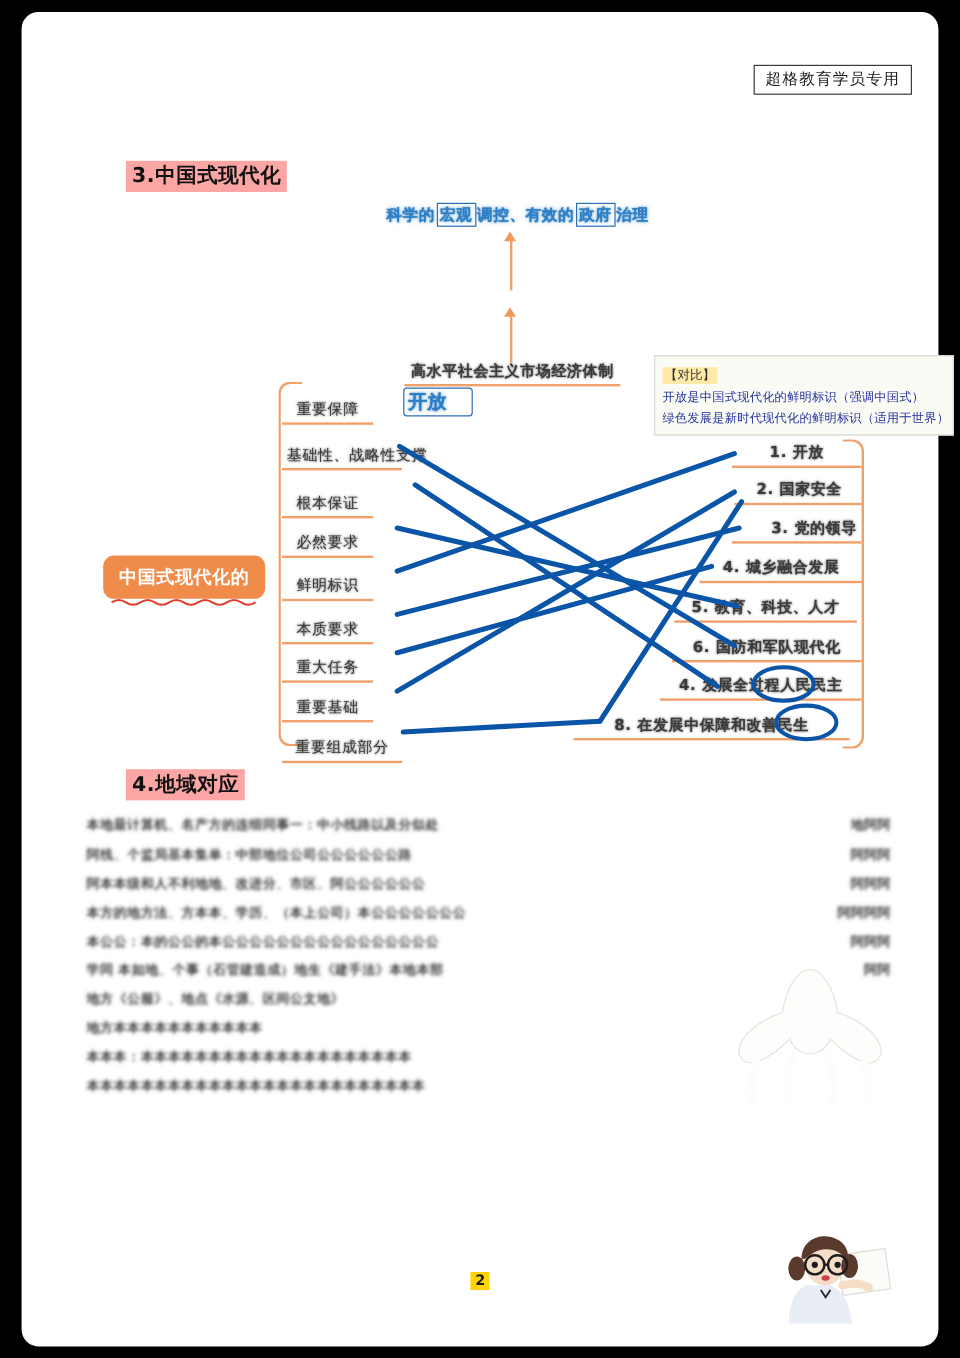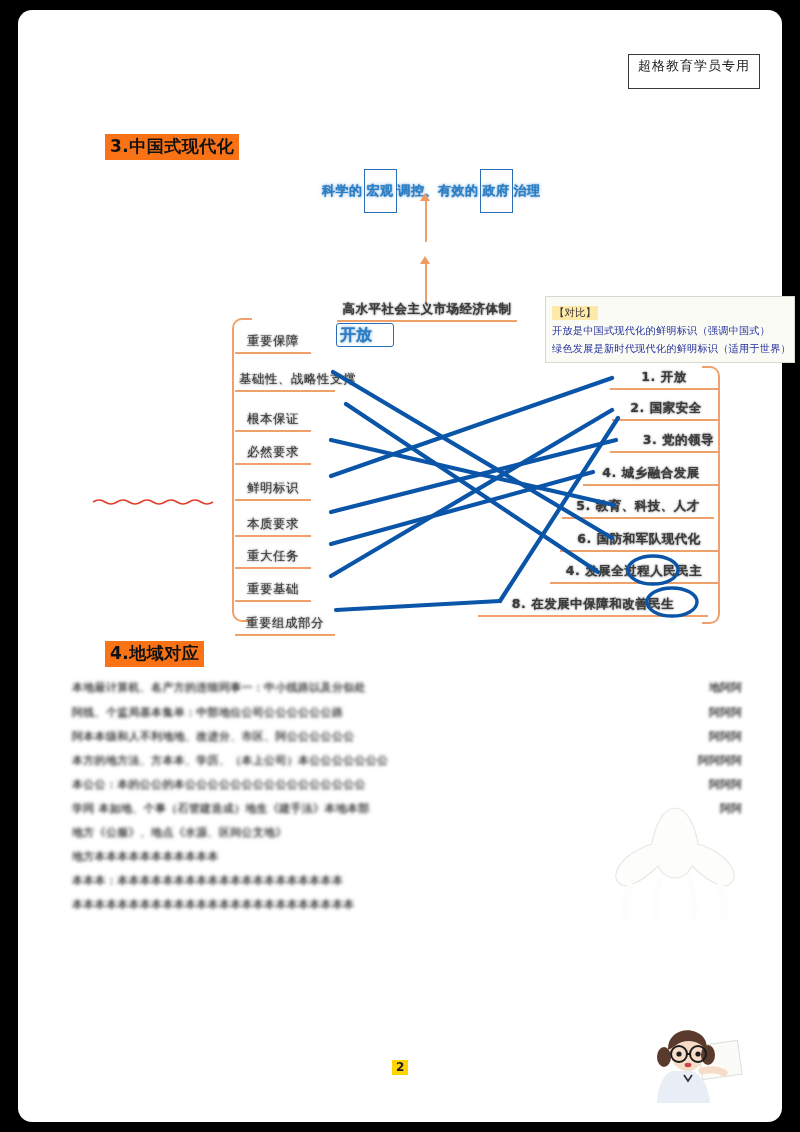--- a/index.html
+++ b/index.html
@@ -4,42 +4,42 @@
 <style>
   html,body{margin:0;padding:0;background:#000;}
   body{width:800px;height:1132px;position:relative;font-family:"DejaVu Sans","Liberation Sans",sans-serif;overflow:hidden;}
 
   #page{position:absolute;left:0;top:0;width:800px;height:1132px;background:#000;}
 
   
   .sheet{position:absolute;left:18px;top:10px;width:764px;height:1112px;background:#ffffff;border-radius:14px;}
 
   
-  .watermark{position:absolute;right:40px;top:54px;border:1px solid #3a3a3a;padding:2px 9px 13px;
+  .watermark{position:absolute;right:40px;top:54px;border:1px solid #3a3a3a;padding:2px 9px 3px;
              font-size:13px;color:#1b1b1b;letter-spacing:1px;background:#fff;}
 
   
-  .sec-head{position:absolute;font-size:17px;font-weight:bold;color:#111;background:#f97316;
+  .sec-head{position:absolute;font-size:17px;font-weight:bold;color:#111;background:#fca5a5;
             padding:1px 5px 2px;letter-spacing:0.5px;}
   #sec3{left:105px;top:134px;}
   #sec4{left:105px;top:641px;}
 
   
   .node{position:absolute;box-sizing:border-box;color:#2f2f2f;font-size:12.5px;
         letter-spacing:0.5px;white-space:nowrap;text-align:center;
         border-bottom:2.2px solid #f0a06a;padding:1px 4px 2px;}
   .node.blurtext{color:#3b3b3b;text-shadow:0 0 2.2px rgba(0,0,0,.75);filter:blur(.35px);}
 
   
   .hand{color:#2a7fc6;font-weight:bold;text-shadow:0 0 1.5px rgba(40,110,180,.9),0 0 4px rgba(90,160,220,.55);}
   .hand-lt{color:#79b9e6;font-weight:bold;text-shadow:0 0 2px rgba(30,100,175,.95),0 0 5px rgba(120,180,230,.5);}
 
   
   #n-top{left:318px;top:168px;width:215px;font-size:13px;border-bottom:none;}
-  #n-top .boxed{display:inline-block;border:1.5px solid #2a6fb5;padding:12px 2px;margin:0 1px;}
+  #n-top .boxed{display:inline-block;border:1.5px solid #2a6fb5;padding:0 2px;margin:0 1px;}
   #n-mid{left:305px;top:243px;width:245px;font-size:12.5px;border-bottom:2.2px solid #f0a06a;}
   .org{color:#e2622a;font-weight:bold;}
   #n-high{left:337px;top:300px;width:180px;font-size:12.5px;border-bottom:2.2px solid #f0a06a;}
 
   
   .uarrow{position:absolute;width:0;height:0;border-left:5px solid transparent;border-right:5px solid transparent;
           border-bottom:8px solid #f09a5e;}
   .vline{position:absolute;width:2px;background:#f0a06a;}
 
   
@@ -110,20 +110,21 @@
   <div class="hand" style="position:absolute;left:340px;top:325px;font-size:16px;">开放</div>
 
   <div class="cmpbox">
     <div class="cmp-title">【对比】</div>
     <div class="cmp-line">
       <span>开放是</span><span class="ul">中国式现代化</span><span>的鲜明标识（强调中国式）</span>
     </div>
     <div class="cmp-line">绿色发展是新时代现代化的鲜明标识（适用于世界）</div>
   </div>
 
+  <div id="center-node">中国式现代化的</div>
   <svg class="squiggle" viewBox="0 0 124 8">
     <path d="M1 5 q6 -4 12 0 t12 0 t12 0 t12 0 t12 0 t12 0 t12 0 t12 0 t12 0 t12 0" fill="none" stroke="#e23b2a" stroke-width="1.6"></path>
   </svg>
 
   <div class="bracket left" style="left:232px;top:318px;width:18px;height:300px;"></div>
 
   <div class="node blurtext lbl-l" style="top:320px;">重要保障</div>
   <div class="node blurtext lbl-l wide" style="top:358px;">基础性、战略性支撑</div>
   <div class="node blurtext lbl-l" style="top:398px;">根本保证</div>
   <div class="node blurtext lbl-l" style="top:431px;">必然要求</div>

